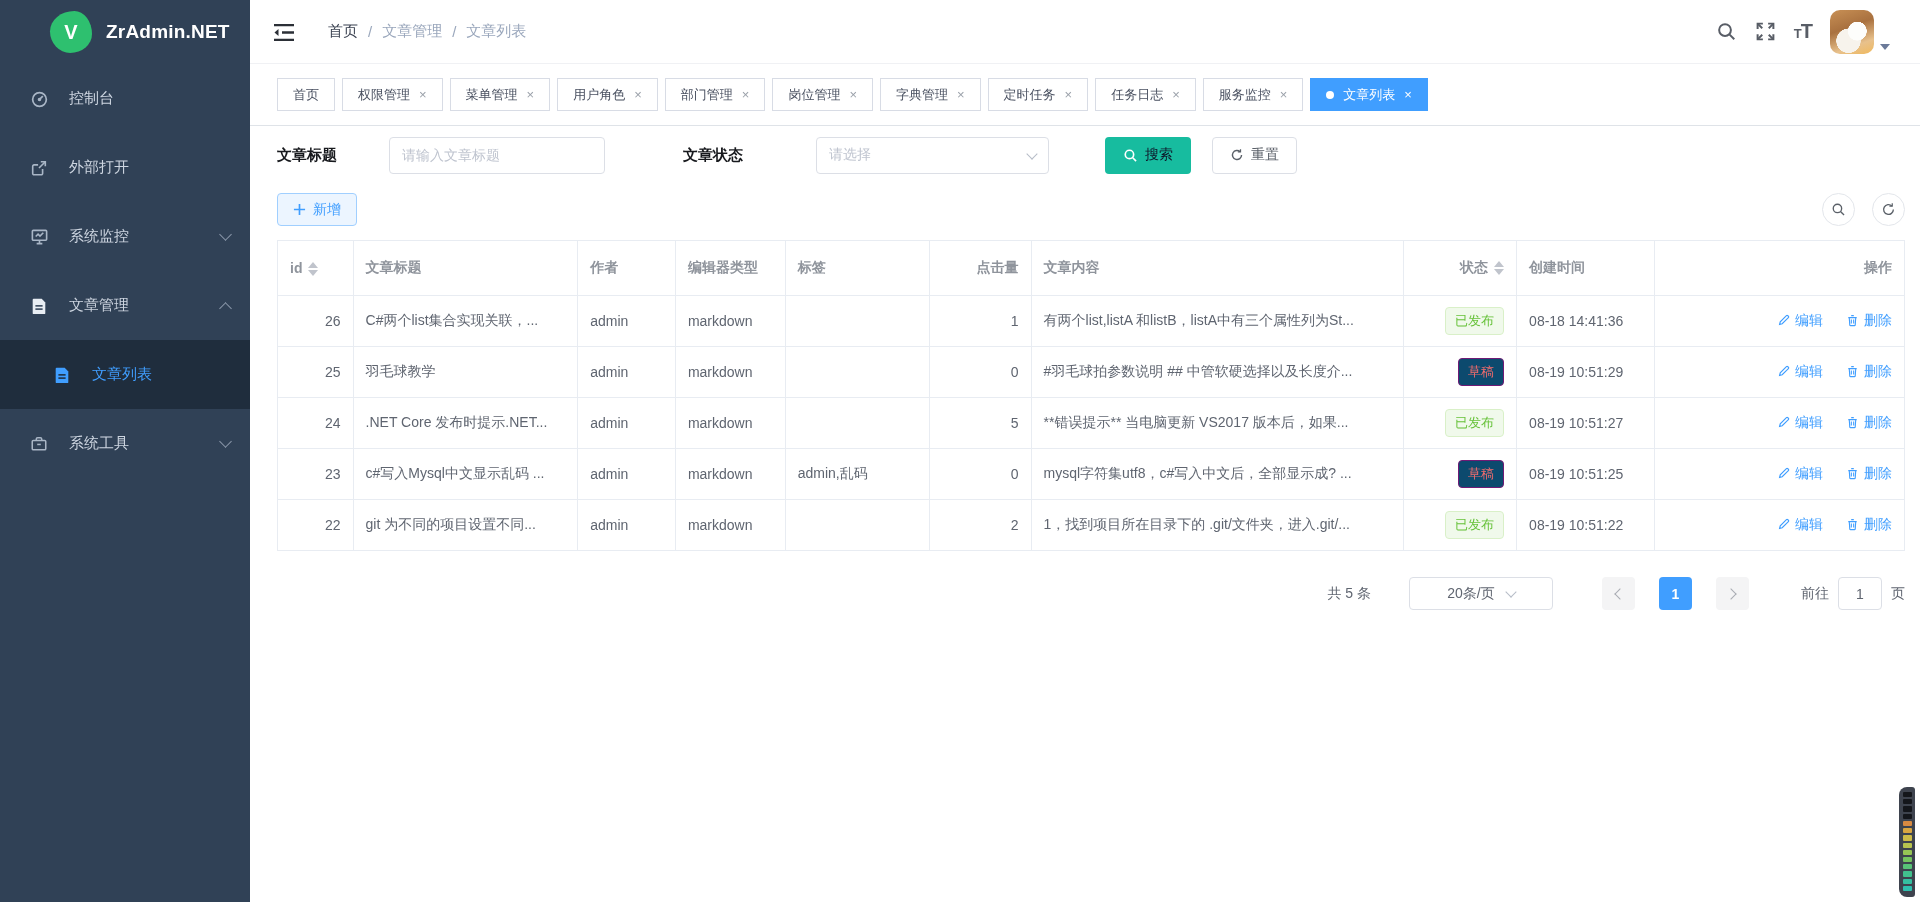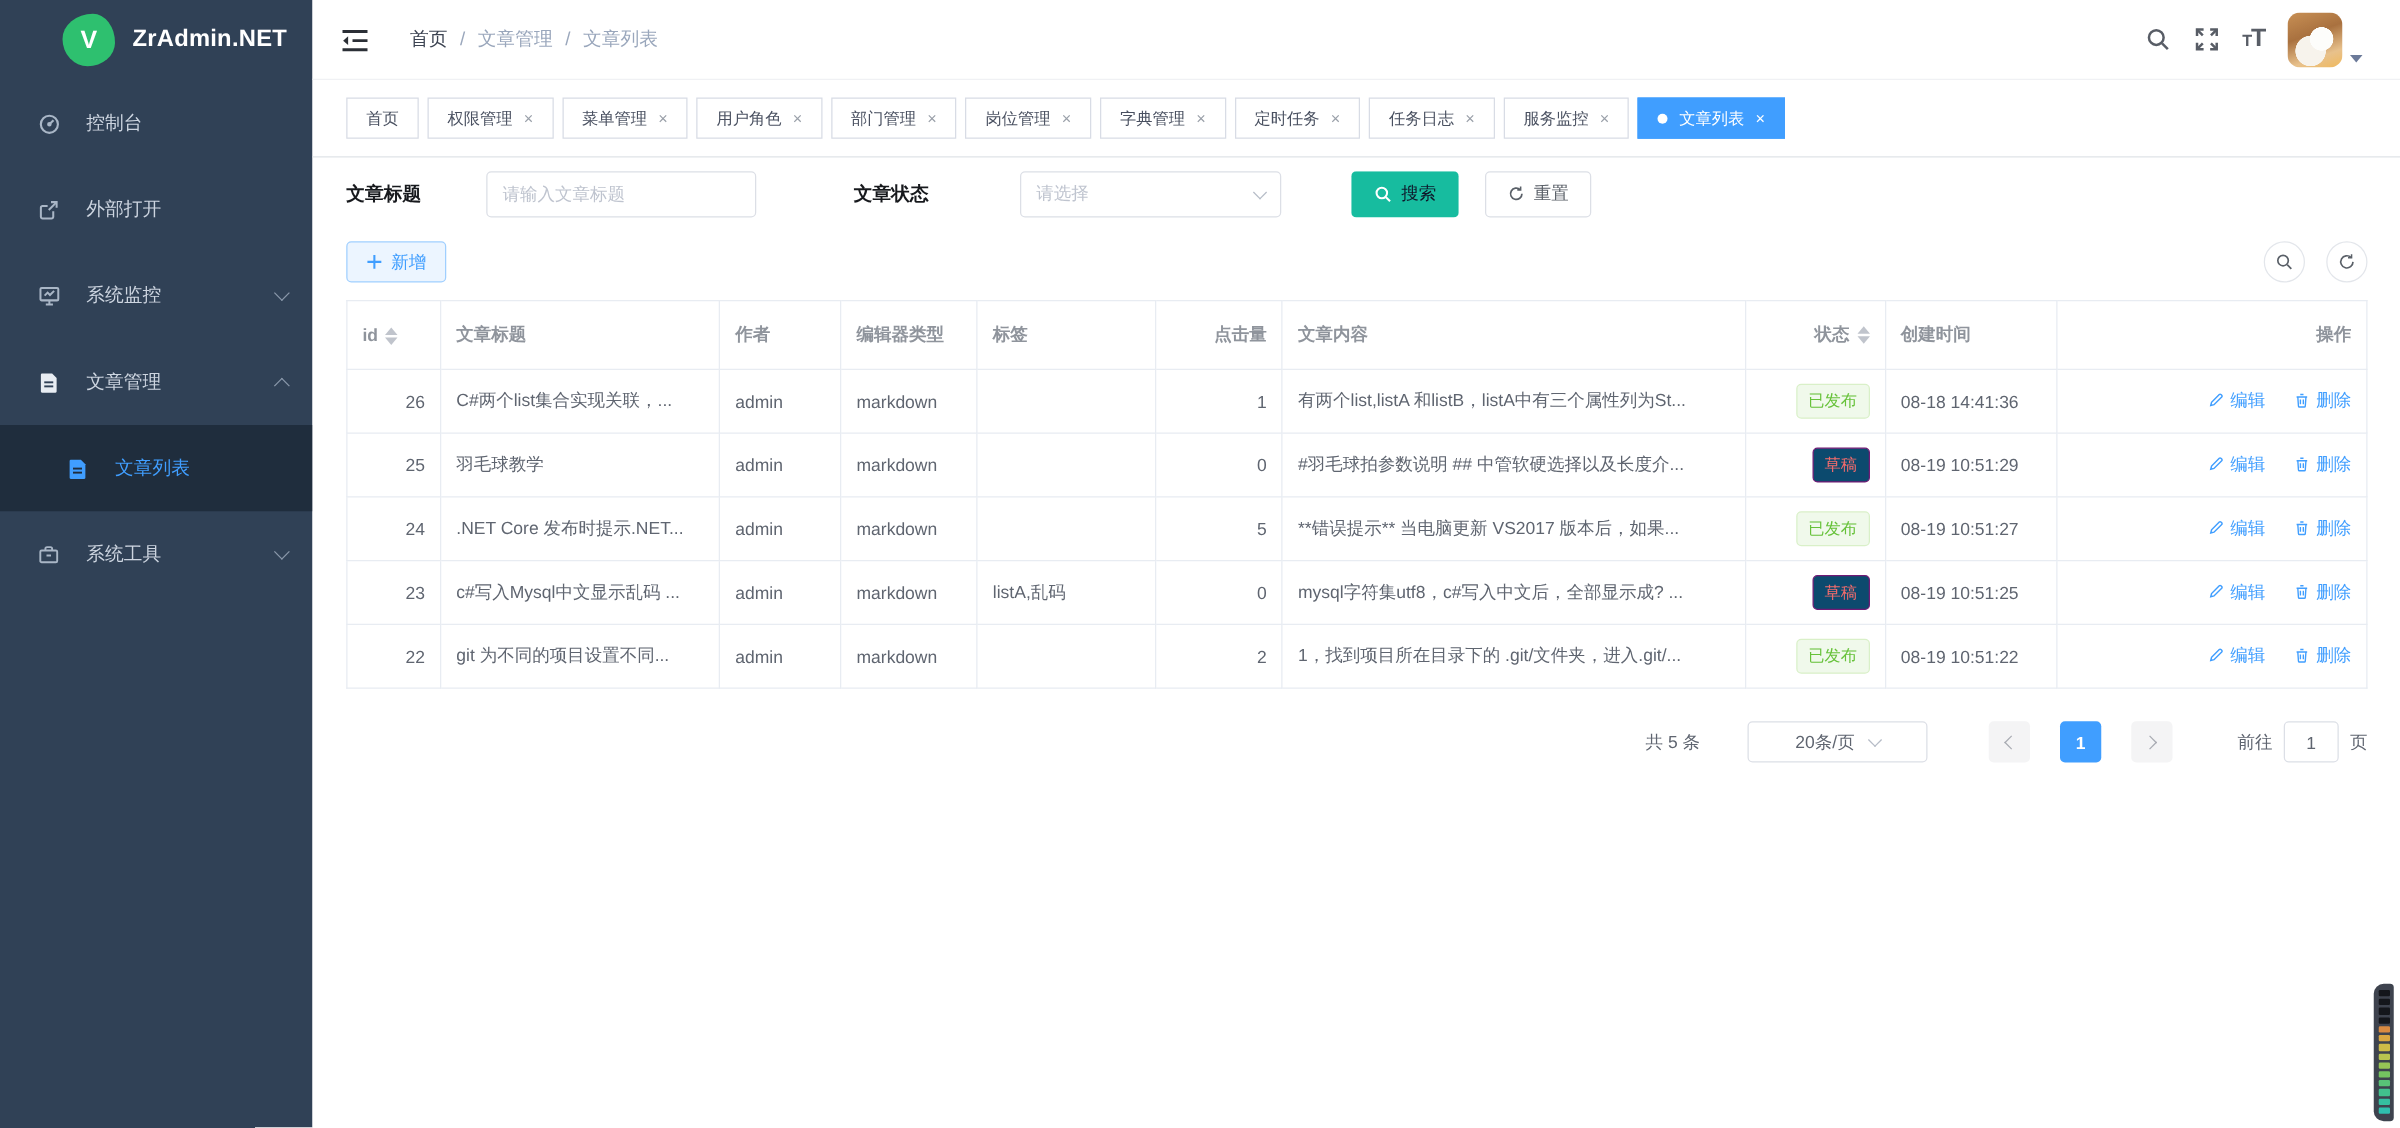--- a/index.html
+++ b/index.html
@@ -41,28 +41,28 @@
 
   
   .tabbar { height:62px; display:flex; align-items:center; gap:7px; padding:0 0 0 27px; border-bottom:1px solid #dfe3e8; }
   .tag-tab { height:33px; display:flex; align-items:center; gap:9px; padding:0 15px; border:1px solid #d8dce5; background:#fff; color:#495060; font-size:13px; cursor:pointer; white-space:nowrap; }
   .tag-tab .tab-close { font-size:13px; color:#9aa0a9; line-height:1; }
   .tag-tab.active { background:#409eff; border-color:#409eff; color:#fff; }
   .tag-tab.active .tab-close { color:#fff; }
   .tab-dot { width:8px; height:8px; border-radius:50%; background:#fff; }
 
   
-  .content { flex:1; padding:8px 26px 0 27px; position:relative; }
+  .content { flex:1; padding:8px 15px 0 27px; position:relative; }
   .filter-row { display:flex; align-items:center; height:38px; margin-top:2px; }
   .f-label { font-size:15px; font-weight:bold; color:#17191d; }
   .f-label.first { margin-right:52px; }
   .f-label.second { margin-left:78px; margin-right:73px; }
   .text-input { width:216px; height:37px; border:1px solid #dcdfe6; border-radius:4px; padding:0 12px; font-size:14px; color:#606266; font-family:inherit; outline:none; }
   .text-input::placeholder { color:#bfc4cf; }
-  .select-box { width:209px; height:37px; border:1px solid #dcdfe6; border-radius:4px; padding:0 12px; display:flex; align-items:center; justify-content:space-between; cursor:pointer; }
+  .select-box { width:233px; height:37px; border:1px solid #dcdfe6; border-radius:4px; padding:0 12px; display:flex; align-items:center; justify-content:space-between; cursor:pointer; }
   .select-box .ph { color:#bfc4cf; font-size:14px; }
   .sel-chev { width:8px; height:8px; border-right:1.4px solid #b6bcc7; border-bottom:1.4px solid #b6bcc7; transform:rotate(45deg); margin-top:-3px; }
   .btn { height:37px; border-radius:4px; display:inline-flex; align-items:center; gap:7px; font-size:14px; padding:0 17px; cursor:pointer; border:1px solid transparent; }
   .btn-search { background:#17bc9f; color:#0f172a; margin-left:56px; }
   .btn-reset { background:#fff; border-color:#dcdfe6; color:#5a6068; margin-left:21px; }
 
   .toolbar-row { display:flex; align-items:center; justify-content:space-between; margin-top:19px; }
   .btn-add { height:33px; background:#ecf5ff; border:1px solid #a0cfff; color:#409eff; border-radius:4px; display:inline-flex; align-items:center; gap:7px; font-size:14px; padding:0 15px; cursor:pointer; }
   .round-btns { display:flex; gap:17px; }
   .round-btn { width:33px; height:33px; border-radius:50%; border:1px solid #e3e6eb; background:#fff; display:flex; align-items:center; justify-content:center; color:#5a6068; cursor:pointer; }
@@ -428,21 +428,21 @@
                   </svg>
                   <span>删除</span>
                 </span>
             </td>
           </tr>
           <tr>
             <td class="ac">23</td>
             <td class="al">c#写入Mysql中文显示乱码 ...</td>
             <td class="al">admin</td>
             <td class="al">markdown</td>
-            <td class="al">listA,乱码</td>
+            <td class="al">admin,乱码</td>
             <td class="ac">0</td>
             <td class="al">mysql字符集utf8，c#写入中文后，全部显示成? ...</td>
             <td class="ac"><span class="badge danger">草稿</span></td>
             <td class="al">08-19 10:51:25</td>
             <td class="ac">
               <span class="op-link">
                   <svg width="13" height="13" viewBox="0 0 20 20" fill="none" stroke="#409eff" stroke-width="1.8">
                     <path d="M4 16l1-4L14.5 2.5a1.4 1.4 0 0 1 2 0l1 1a1.4 1.4 0 0 1 0 2L8 15l-4 1z"></path>
                   </svg>
                   <span>编辑</span>

